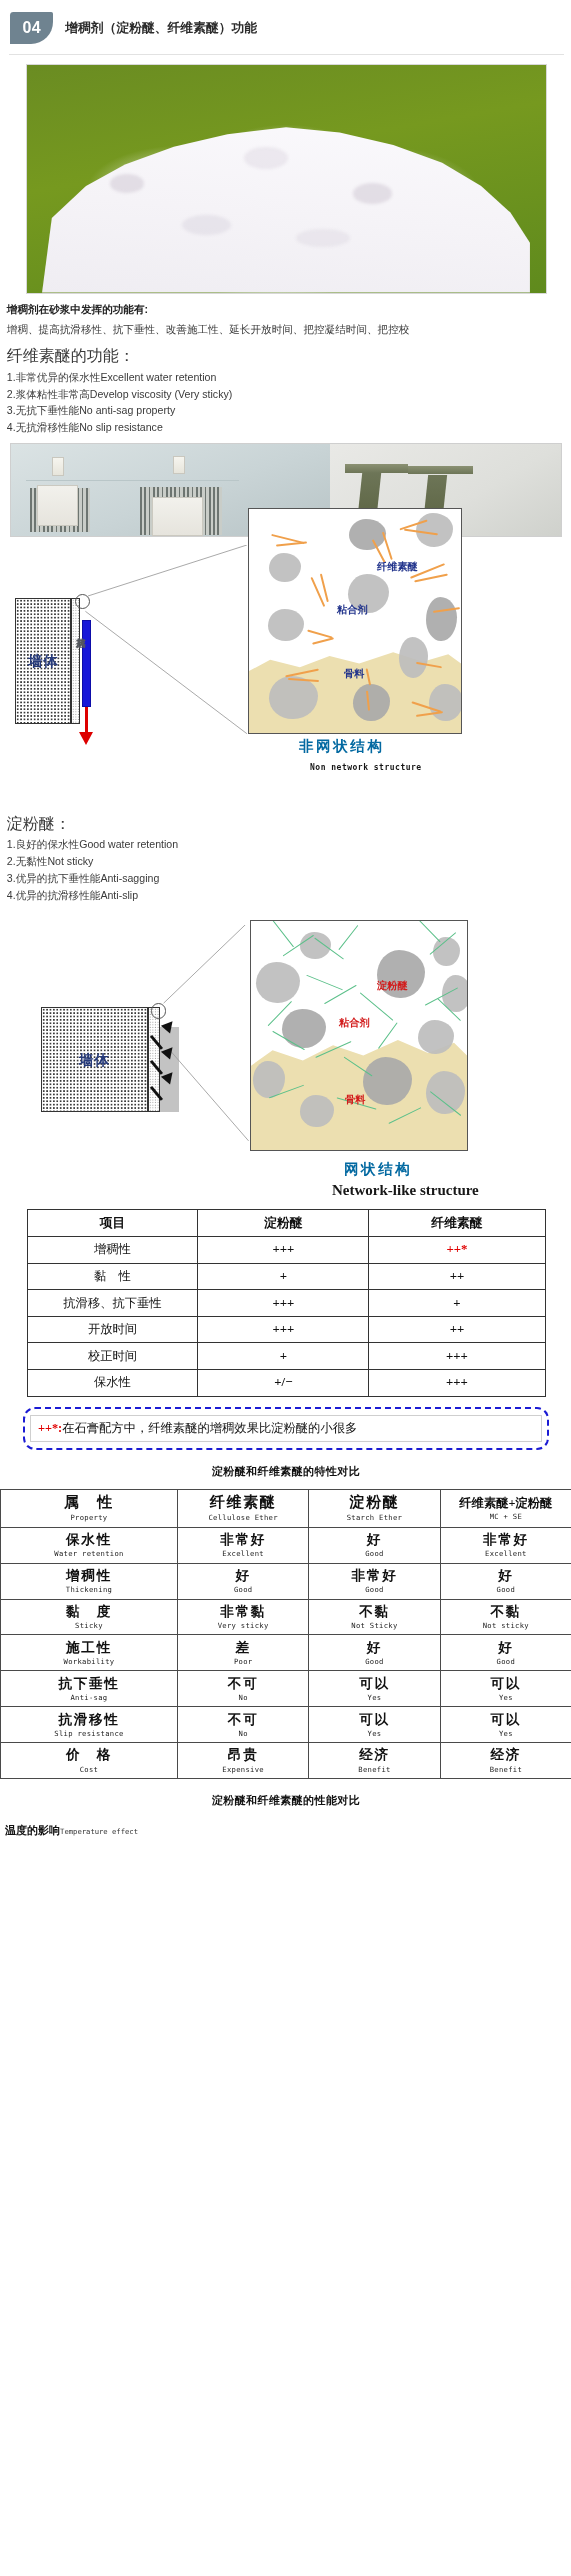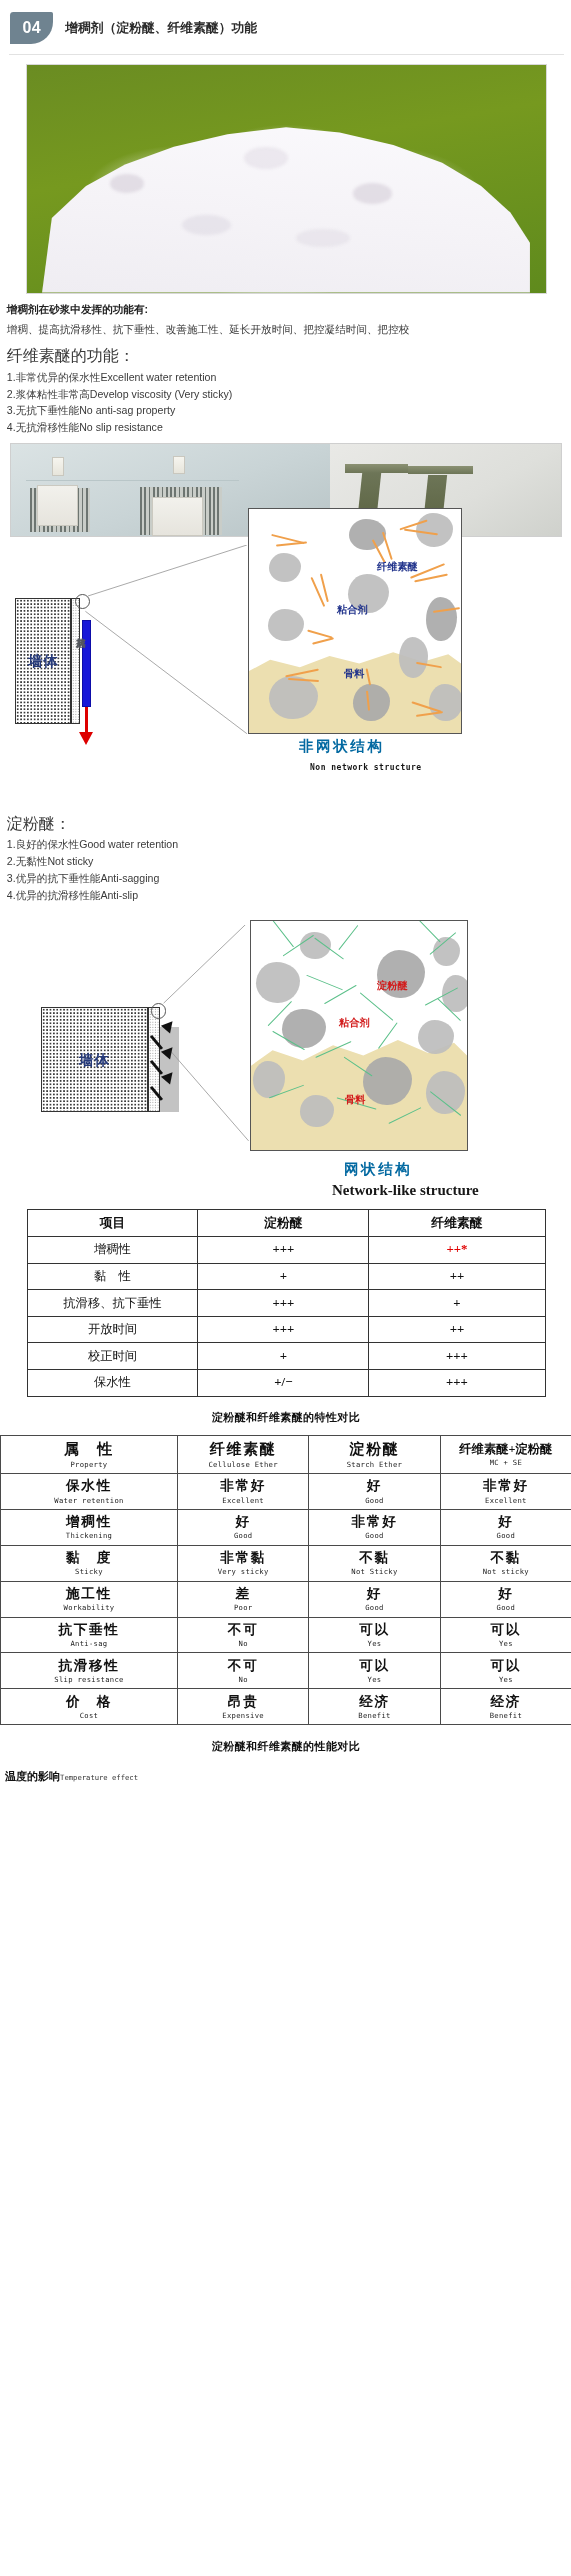--- a/index.html
+++ b/index.html
@@ -409,20 +409,25 @@
         <td class="sym">+++</td>
       </tr>
       <tr>
         <td>保水性</td>
         <td class="sym">+/−</td>
         <td class="sym">+++</td>
       </tr>
     </tbody>
   </table>
 
+  <div class="note-box">
+    <div class="note-inner">
+      <span class="red">++*</span><span class="red">:</span><span>在石膏配方中，纤维素醚的增稠效果比淀粉醚的小很多</span>
+    </div>
+  </div>
 
   <div class="tbl-caption">淀粉醚和纤维素醚的特性对比</div>
 
   <table class="tbl2">
     <thead>
       <tr>
         <td style="width:31%">
           <span class="cn">属　性</span>
           <span class="en">Property</span>
         </td>

